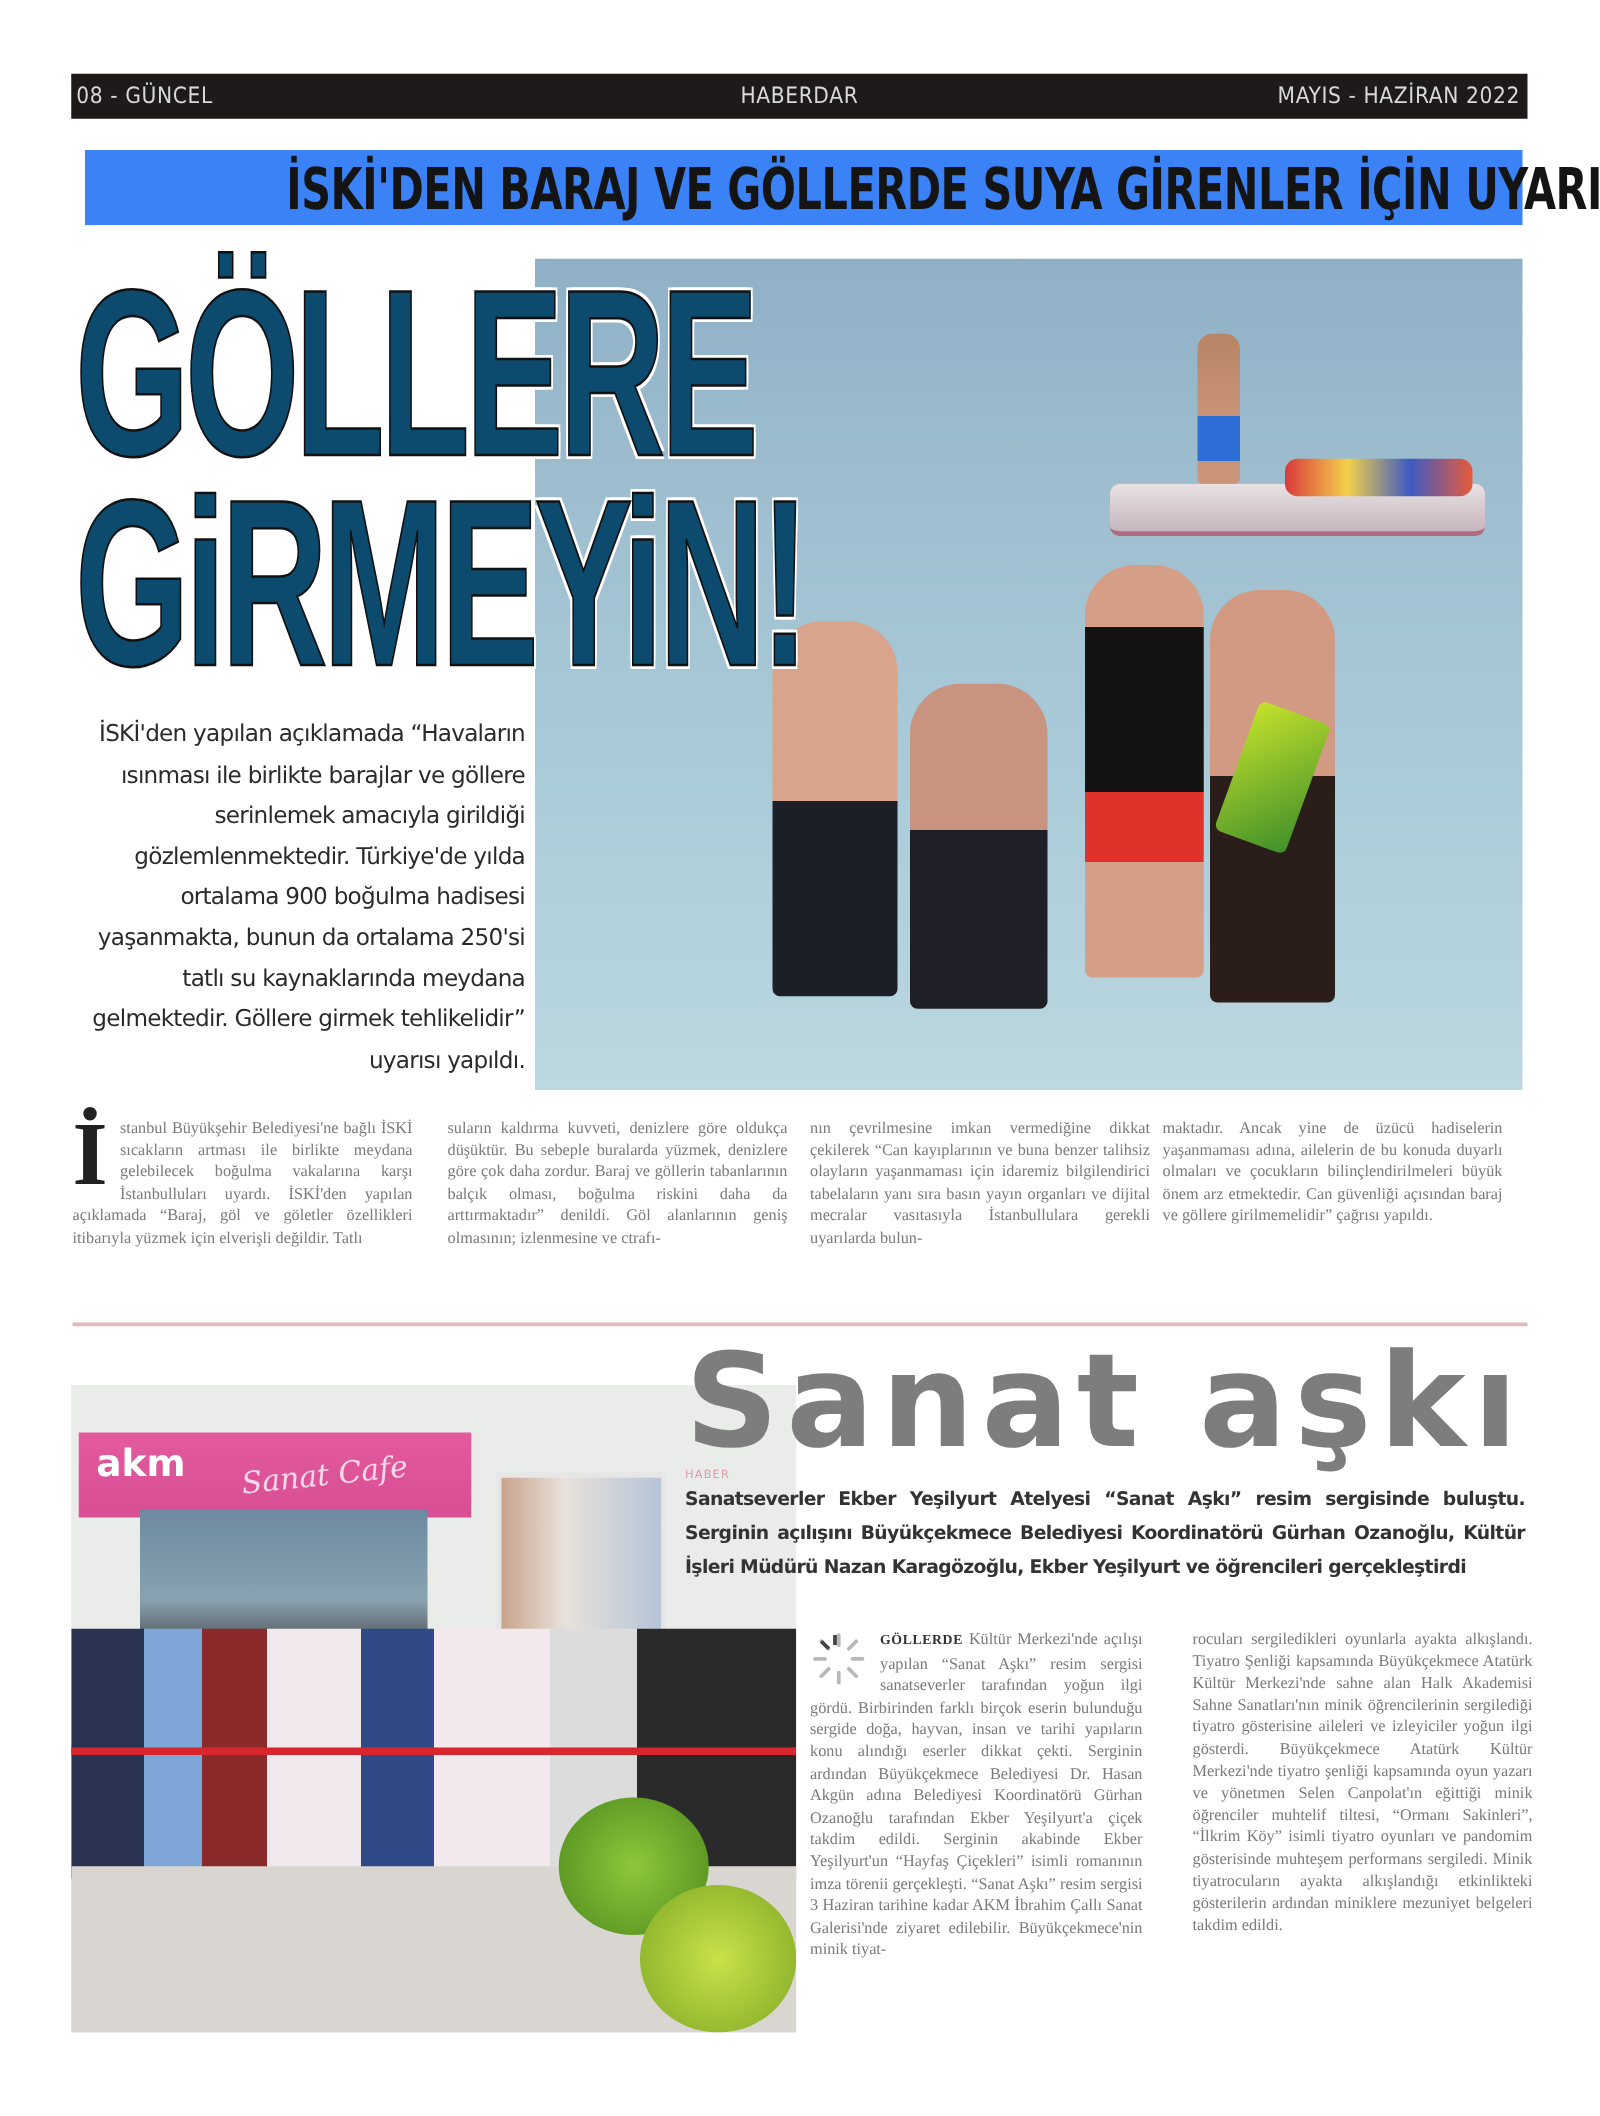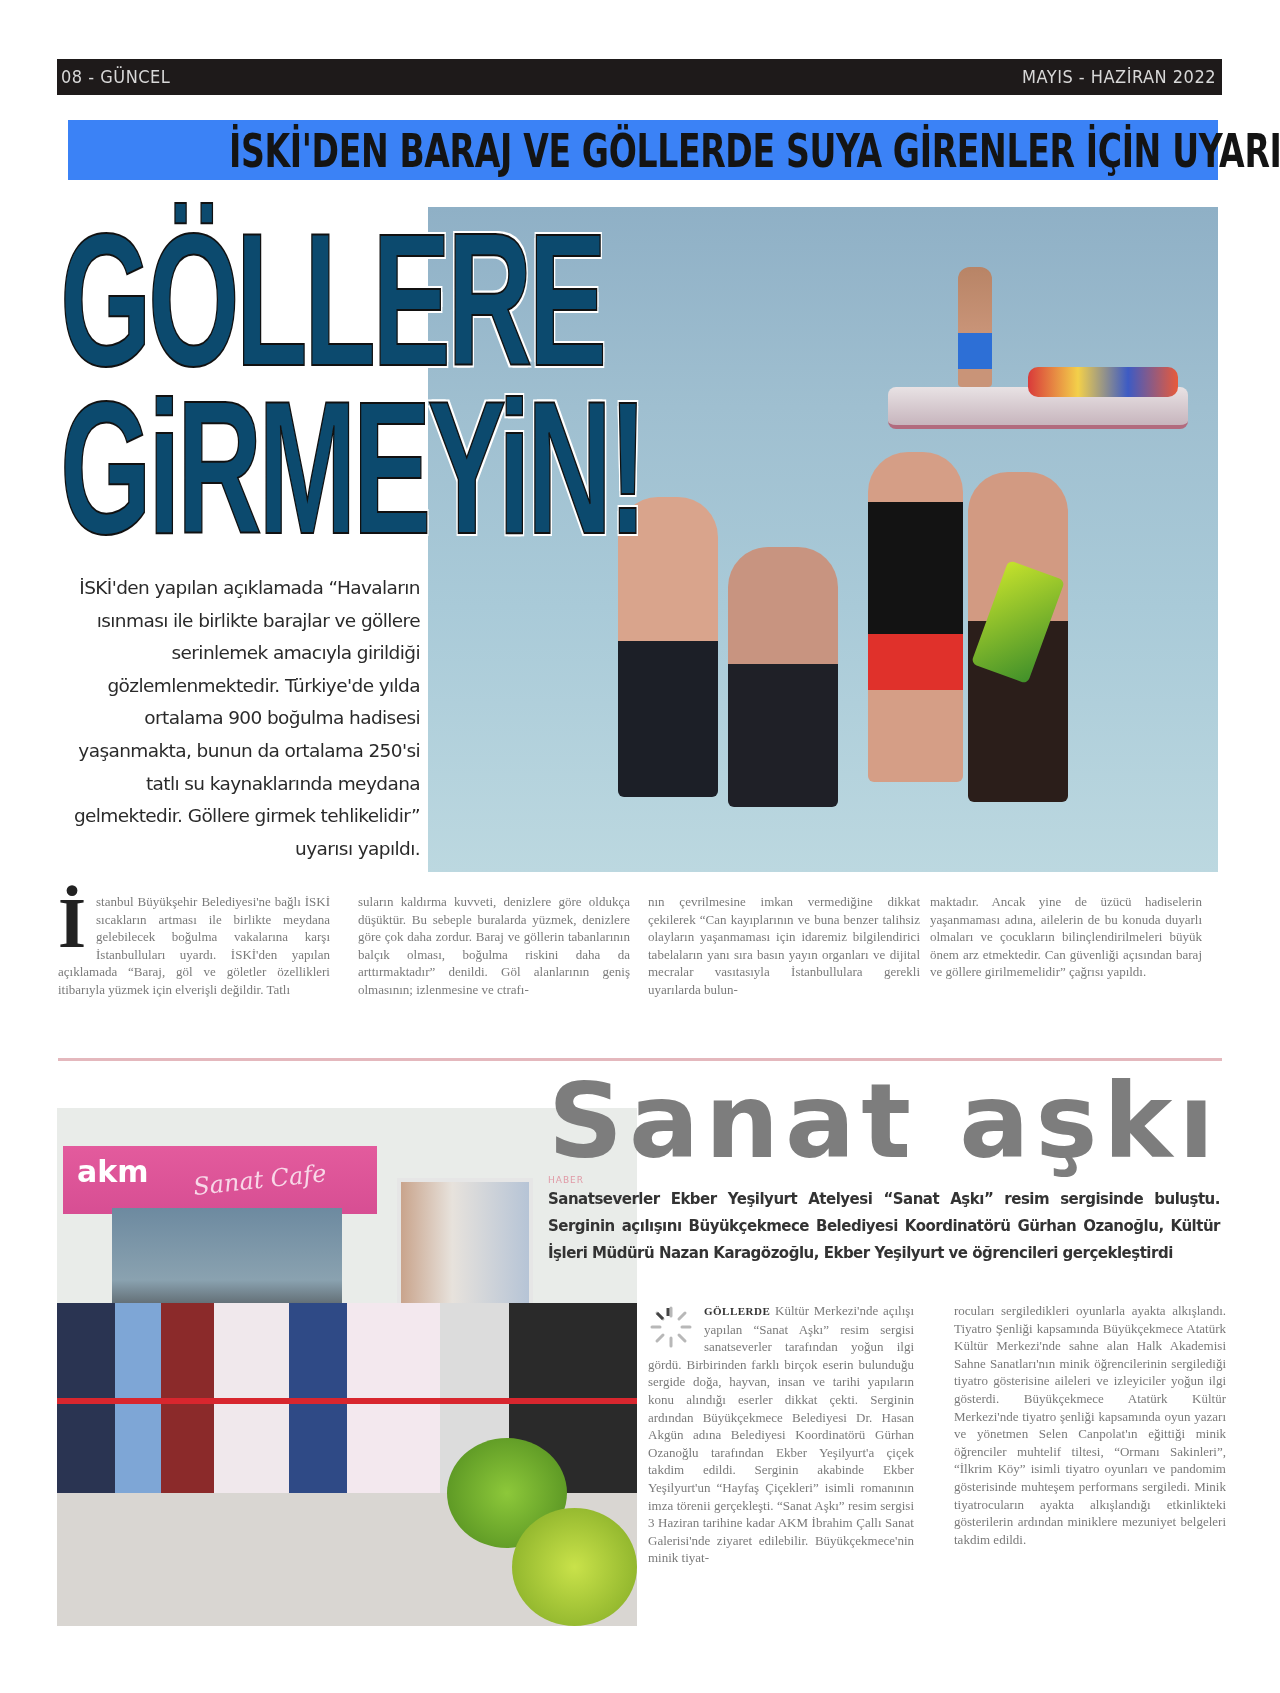--- a/index.html
+++ b/index.html
@@ -66,20 +66,21 @@
   .c5 { left: 648px; top: 1302px; width: 266px; }
   .c6 { left: 938px; top: 1302px; width: 272px; margin-left: 16px; }
   .ornament { float: left; width: 46px; height: 46px; margin: 2px 10px 4px 0; }
   .lead-word { font-weight: bold; color: #333; font-size: 11px; letter-spacing: 0.5px; }
 </style>
 </head>
 <body>
 
 <div class="abs topbar">
   <span class="tb-left">08 - GÜNCEL</span>
+  <span class="tb-center">HABERDAR</span>
   <span class="tb-right">MAYIS - HAZİRAN 2022</span>
 </div>
 
 <div class="abs kicker">
   <div class="kicker-text">İSKİ'DEN BARAJ VE GÖLLERDE SUYA GİRENLER İÇİN UYARI</div>
 </div>
 
 <div class="abs lake-photo" title="Men wading out of a lake, a boat with a man standing in the background">
   <div class="boat"></div>
   <div class="boat-float"></div>

